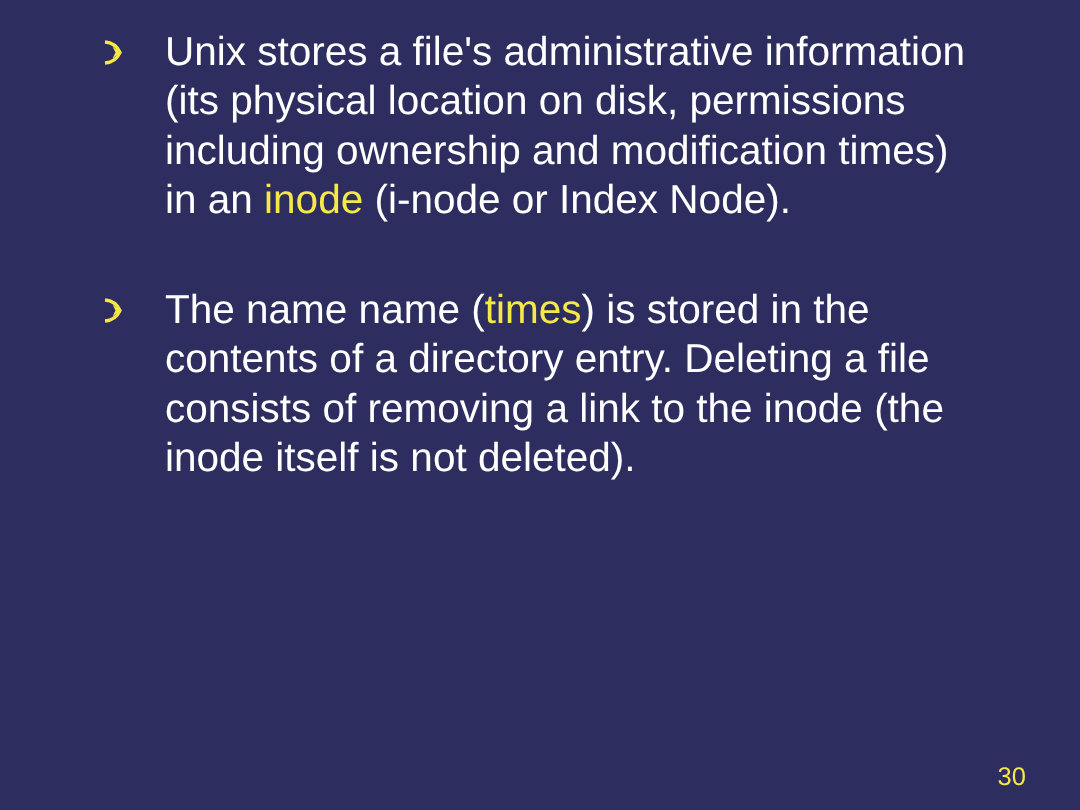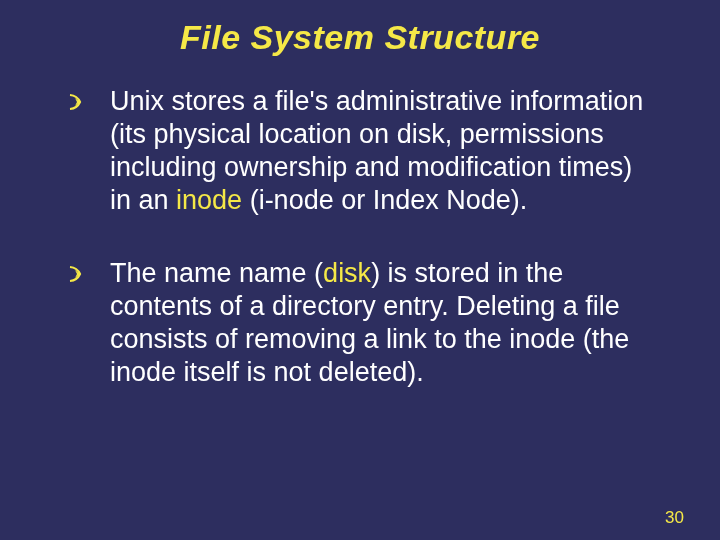--- a/index.html
+++ b/index.html
@@ -54,41 +54,40 @@
     right: 36px;
     color: #f5e847;
     font-size: 17px;
   }
 </style>
 </head>
 <body>
 
 <div class="slide">
 
-  <h1 class="title">File System Structure</h1>
 
   <ul class="bullets">
 
     <li class="bullet">
       <span class="bullet-icon">
         <svg width="18" height="18" viewBox="0 0 18 18">
             <path d="M2 2 A12 12 0 0 1 12 9 A12 12 0 0 1 2 16" fill="none" stroke="#f5e847" stroke-width="2.2"></path>
             <path d="M12 9 L7 5 L9 9 L7 13 Z" fill="#f5e847"></path>
           </svg>
       </span>
       <span class="bullet-text"><span>Unix stores a file's administrative information (its physical location on disk, permissions including ownership and modification times) in an </span><span class="hl">inode</span><span> (i-node or Index Node).</span></span>
     </li>
 
     <li class="bullet">
       <span class="bullet-icon">
         <svg width="18" height="18" viewBox="0 0 18 18">
             <path d="M2 2 A12 12 0 0 1 12 9 A12 12 0 0 1 2 16" fill="none" stroke="#f5e847" stroke-width="2.2"></path>
             <path d="M12 9 L7 5 L9 9 L7 13 Z" fill="#f5e847"></path>
           </svg>
       </span>
-      <span class="bullet-text"><span>The name name (</span><span class="hl">disk</span><span>) is stored in the contents of a directory entry.  Deleting a file consists of removing a link to the inode (the inode itself is not deleted).</span></span>
+      <span class="bullet-text"><span>The name name (</span><span class="hl">times</span><span>) is stored in the contents of a directory entry.  Deleting a file consists of removing a link to the inode (the inode itself is not deleted).</span></span>
     </li>
 
   </ul>
 
   <div class="pagenum">30</div>
 
 </div>
 
 </body></html>

